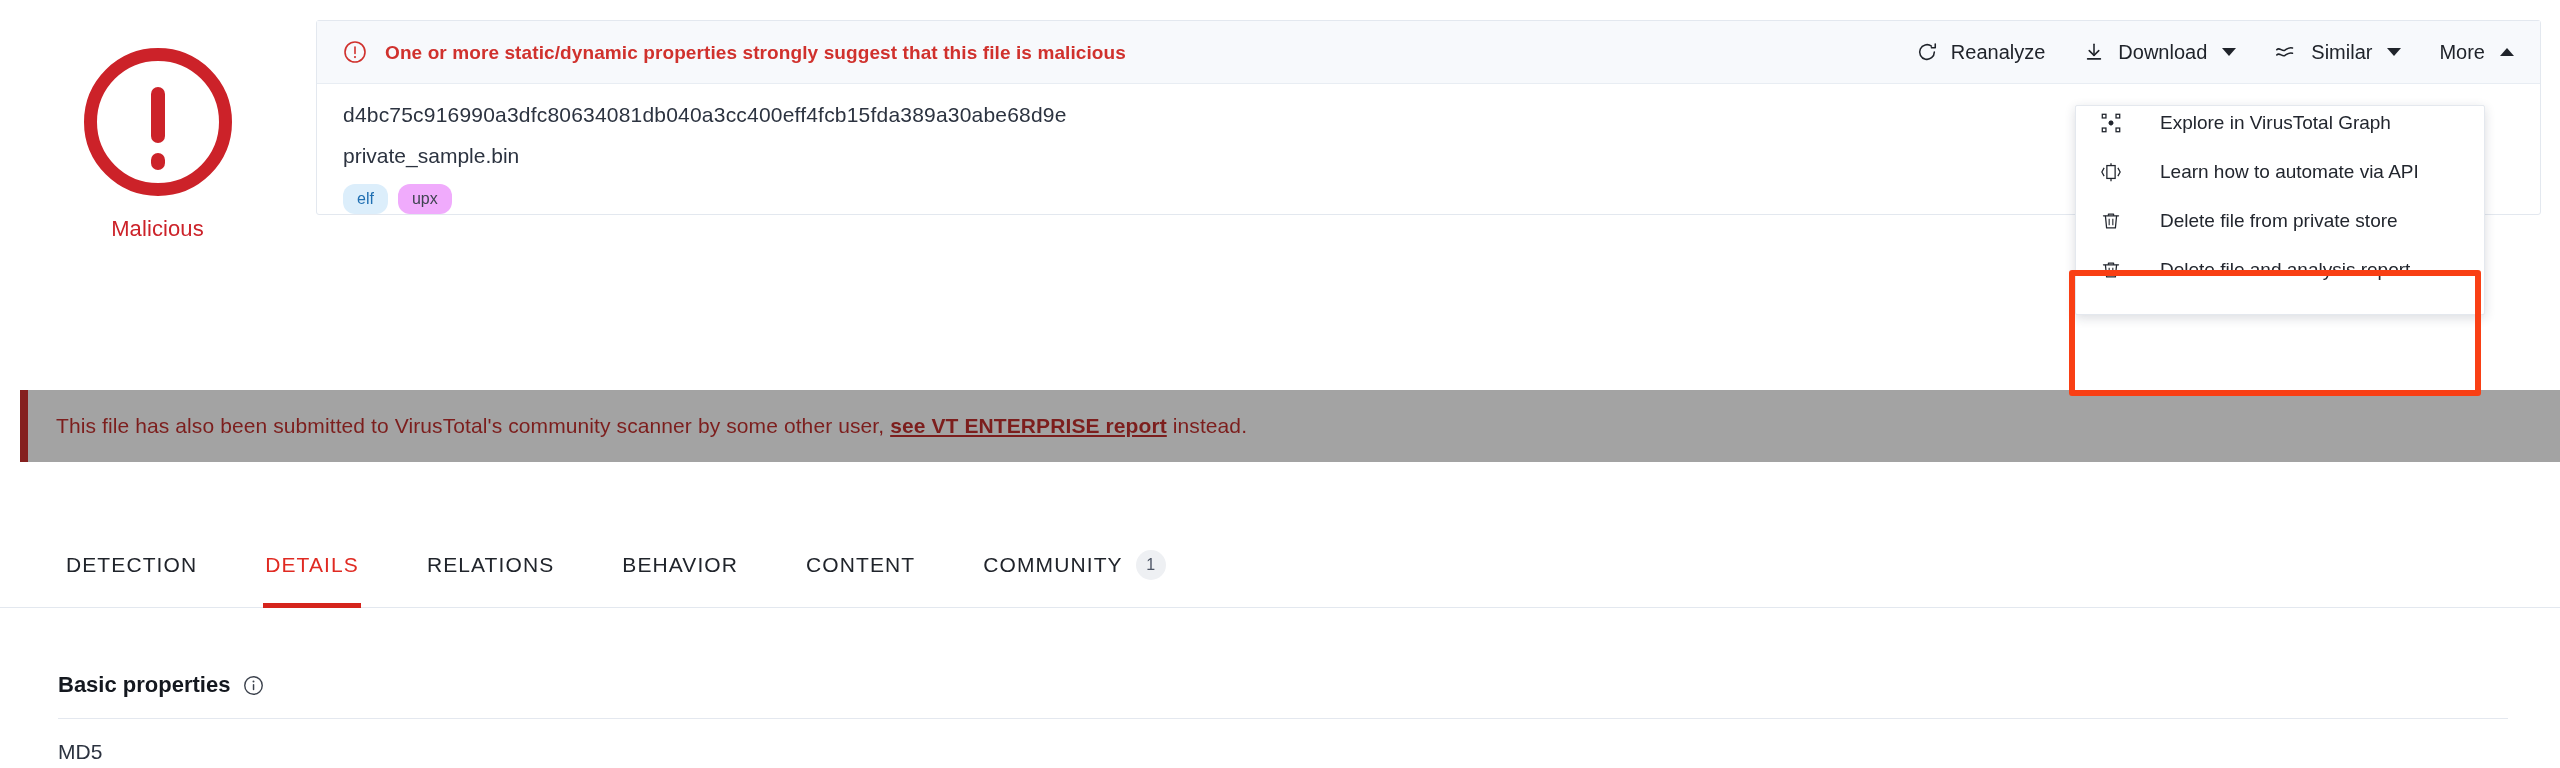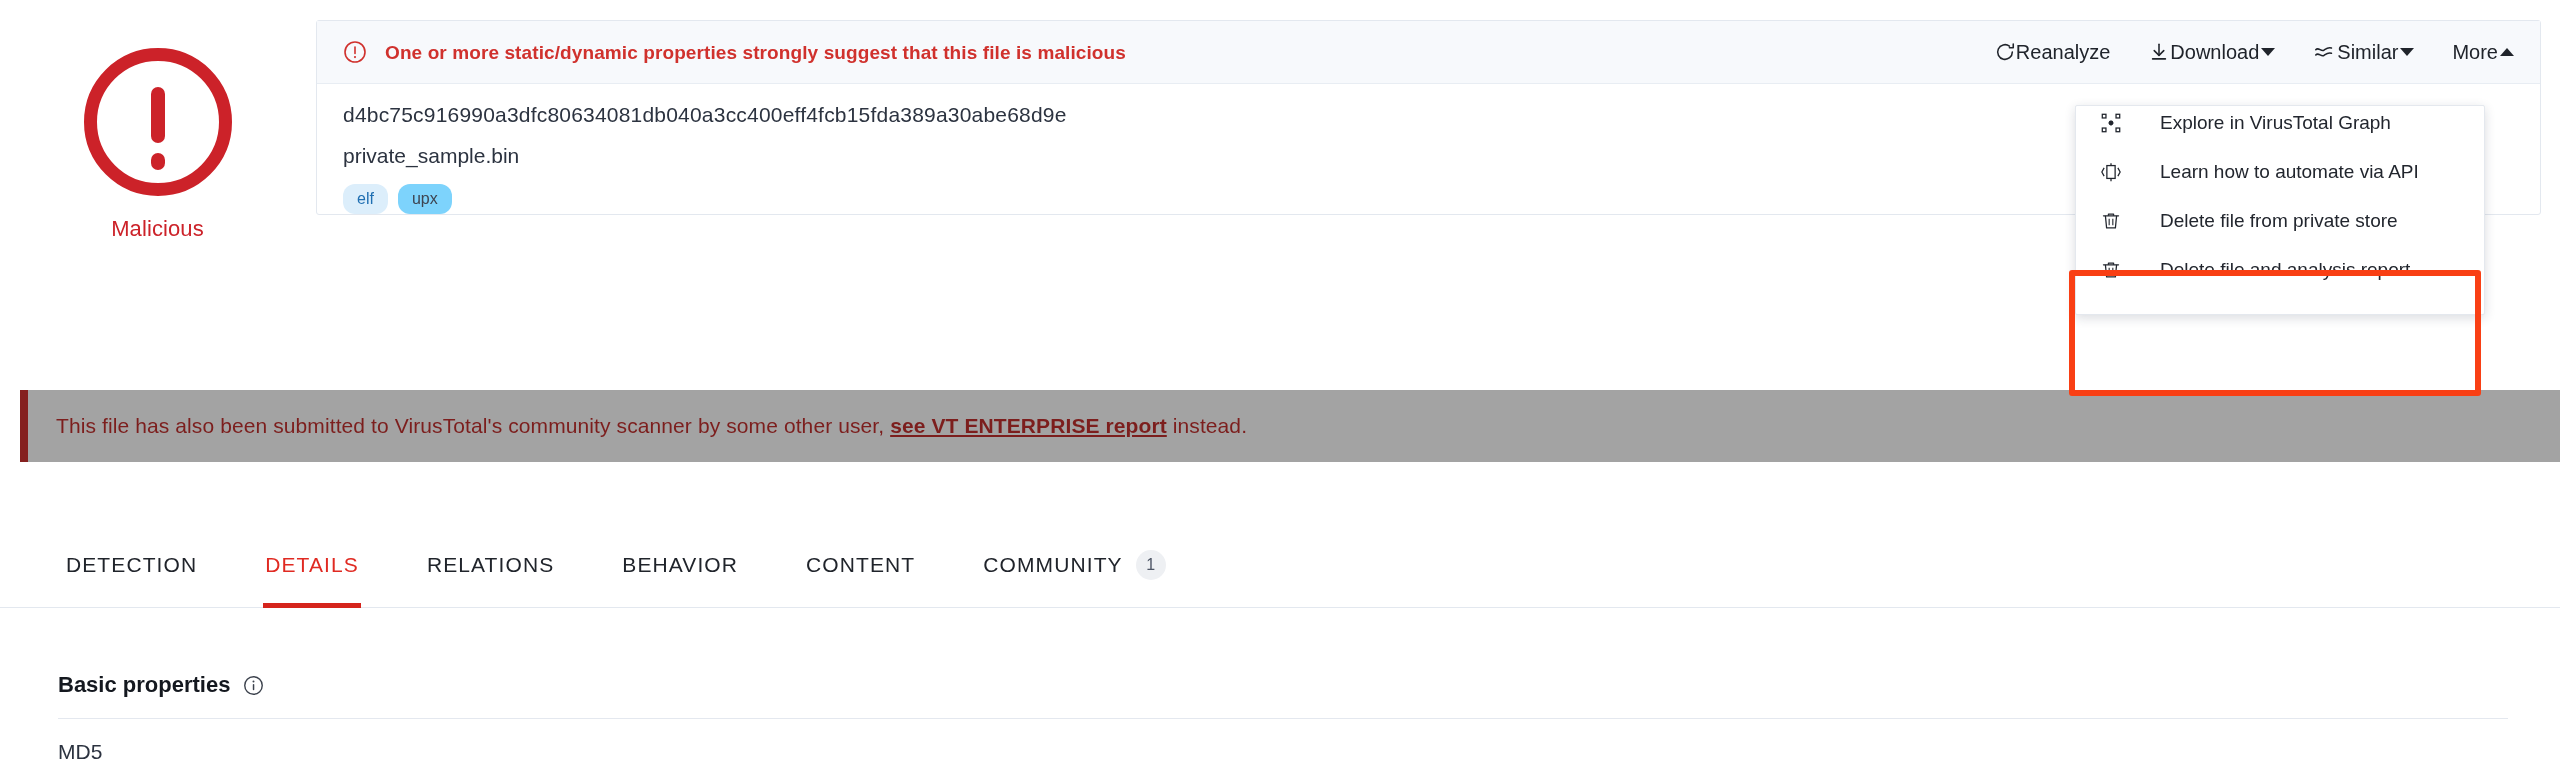--- a/index.html
+++ b/index.html
@@ -45,39 +45,39 @@
     display:flex; align-items:center; padding: 0 26px 0 26px;
   }
   .alert-msg { display:flex; align-items:flex-end; gap:18px; flex:1; }
   .alert-text {
     color:#d0312d; font-size:19px; font-weight:bold; letter-spacing:.1px;
   }
   .warn-icon { width:24px; height:24px; flex:none; display:block; }
 
   .actions { display:flex; align-items:center; gap:38px; }
   .action-btn {
-    display:flex; align-items:center; gap:0;
+    display:flex; align-items:center; gap:13px;
     font-size:20px; color:#20242b; cursor:pointer;
     background:none; border:none; font-family:inherit; white-space:nowrap;
   }
   .action-btn svg { display:block; flex:none; }
   .caret-d { width:0;height:0;border-left:7px solid transparent;border-right:7px solid transparent;border-top:8px solid #20242b; margin-left:2px;}
   .caret-u { width:0;height:0;border-left:7px solid transparent;border-right:7px solid transparent;border-bottom:8px solid #20242b; margin-left:2px;}
 
   .card-body { display:flex; padding: 20px 26px 0 26px; }
   .meta-left { flex:1; min-width:0; }
   .hash {
     font-size:21px; color:#2c3340; letter-spacing:.2px; line-height:1;
     margin-bottom: 20px;
   }
   .fname { font-size:21px; color:#2c3340; line-height:1; margin-bottom:18px; }
   .tags { display:flex; gap:10px; }
   .tag { font-size:16px; padding:6px 14px; border-radius:12px; line-height:1.1;text-align:center; }
   .tag.blue { background:#dceefb; color:#1f6fb2; }
-  .tag.gray { background:#7dd3fc; color:#3e4450; }
+  .tag.gray { background:#f0abfc; color:#3e4450; }
 
   .meta-right { display:flex; align-items:flex-start; padding-top:2px; }
   .vsep { width:1px; background:#dfe3ea; height:56px; margin:0 34px; }
   .size-box { min-width:120px; }
   .size-label { font-size:19px; color:#737f95; line-height:1; margin-bottom:18px; }
   .size-value { font-size:20px; color:#20242b; line-height:1; }
 
   
   .menu {
     position:absolute; left:2075px; top:105px; width:410px;

